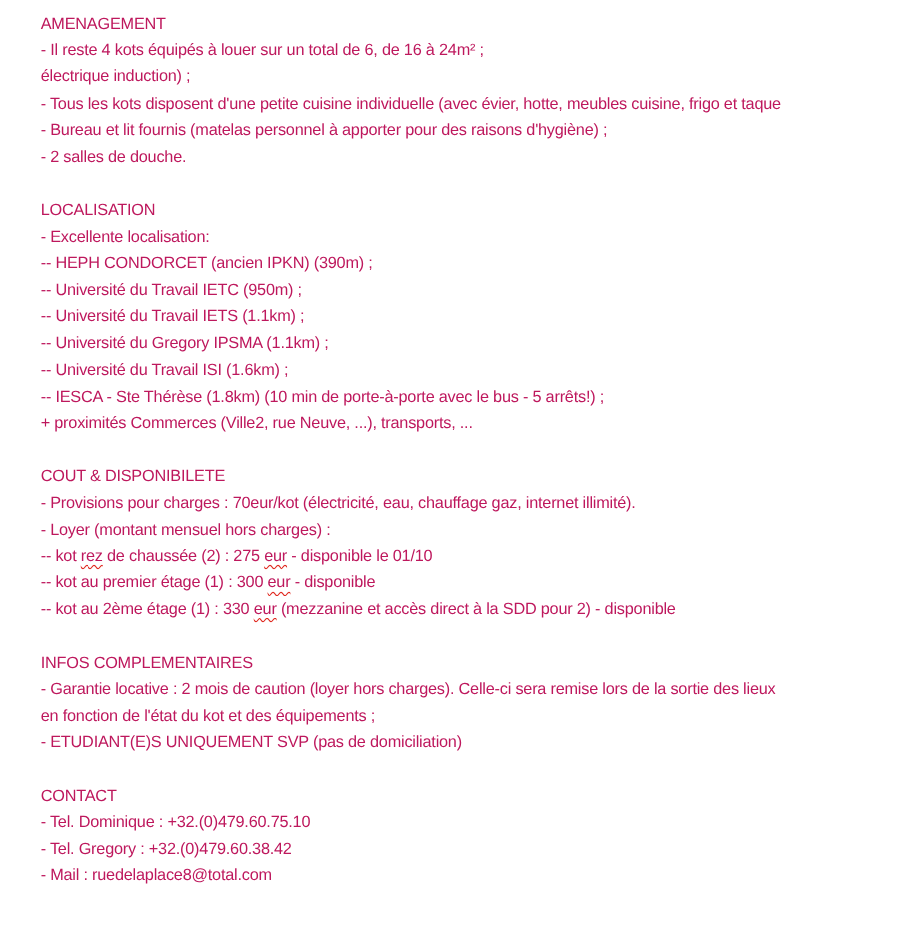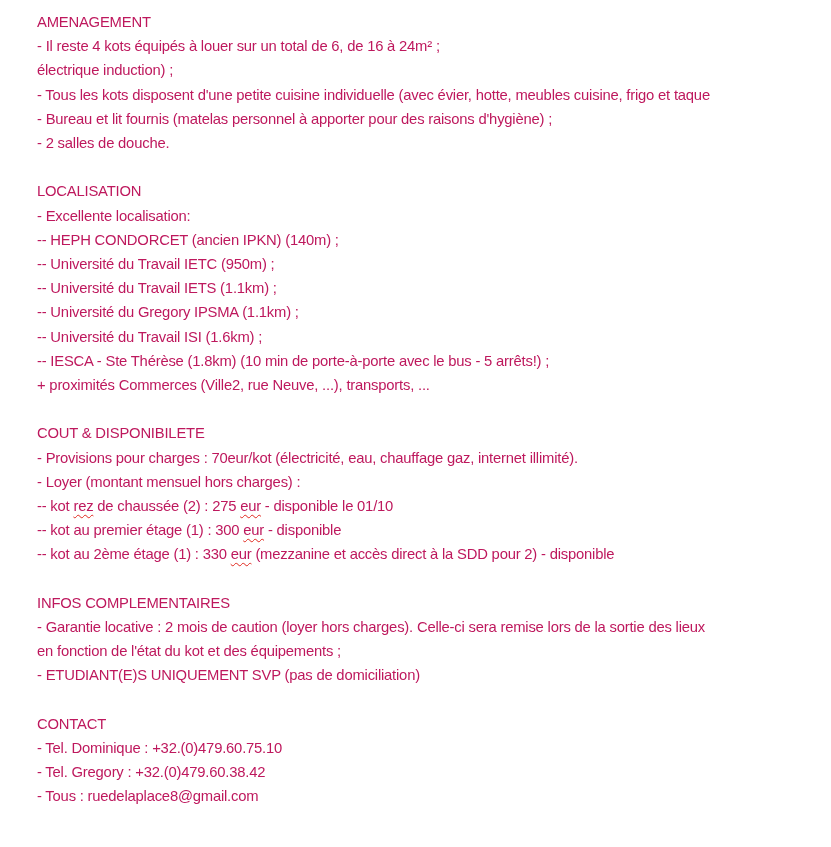--- a/index.html
+++ b/index.html
@@ -50,21 +50,21 @@
       <div class="heading">AMENAGEMENT</div>
       <div class="line"><span>- Il reste 4 kots équipés à louer sur un total de 6, de 16 à 24m² ;</span></div>
       <div class="line"><span>électrique induction) ;</span></div>
       <div class="line"><span>- Tous les kots disposent d'une petite cuisine individuelle (avec évier, hotte, meubles cuisine, frigo et taque</span></div>
       <div class="line"><span>- Bureau et lit fournis (matelas personnel à apporter pour des raisons d'hygiène) ;</span></div>
       <div class="line"><span>- 2 salles de douche.</span></div>
     </div>
     <div class="section">
       <div class="heading">LOCALISATION</div>
       <div class="line"><span>- Excellente localisation:</span></div>
-      <div class="line"><span>-- HEPH CONDORCET (ancien IPKN) (140m) ;</span></div>
+      <div class="line"><span>-- HEPH CONDORCET (ancien IPKN) (390m) ;</span></div>
       <div class="line"><span>-- Université du Travail IETC (950m) ;</span></div>
       <div class="line"><span>-- Université du Travail IETS (1.1km) ;</span></div>
       <div class="line"><span>-- Université du Gregory IPSMA (1.1km) ;</span></div>
       <div class="line"><span>-- Université du Travail ISI (1.6km) ;</span></div>
       <div class="line"><span>-- IESCA - Ste Thérèse (1.8km) (10 min de porte-à-porte avec le bus - 5 arrêts!) ;</span></div>
       <div class="line"><span>+ proximités Commerces (Ville2, rue Neuve, ...), transports, ...</span></div>
     </div>
     <div class="section">
       <div class="heading">COUT &amp; DISPONIBILETE</div>
       <div class="line"><span>- Provisions pour charges : 70eur/kot (électricité, eau, chauffage gaz, internet illimité).</span></div>
@@ -76,15 +76,15 @@
     <div class="section">
       <div class="heading">INFOS COMPLEMENTAIRES</div>
       <div class="line"><span>- Garantie locative : 2 mois de caution (loyer hors charges). Celle-ci sera remise lors de la sortie des lieux</span></div>
       <div class="line"><span>en fonction de l'état du kot et des équipements ;</span></div>
       <div class="line"><span>- ETUDIANT(E)S UNIQUEMENT SVP (pas de domiciliation)</span></div>
     </div>
     <div class="section">
       <div class="heading">CONTACT</div>
       <div class="line"><span>- Tel. Dominique : +32.(0)479.60.75.10</span></div>
       <div class="line"><span>- Tel. Gregory : +32.(0)479.60.38.42</span></div>
-      <div class="line"><span>- Tous : ruedelaplace8@gmail.com</span></div>
+      <div class="line"><span>- Mail : ruedelaplace8@total.com</span></div>
     </div>
   </div>
 
 </body></html>

